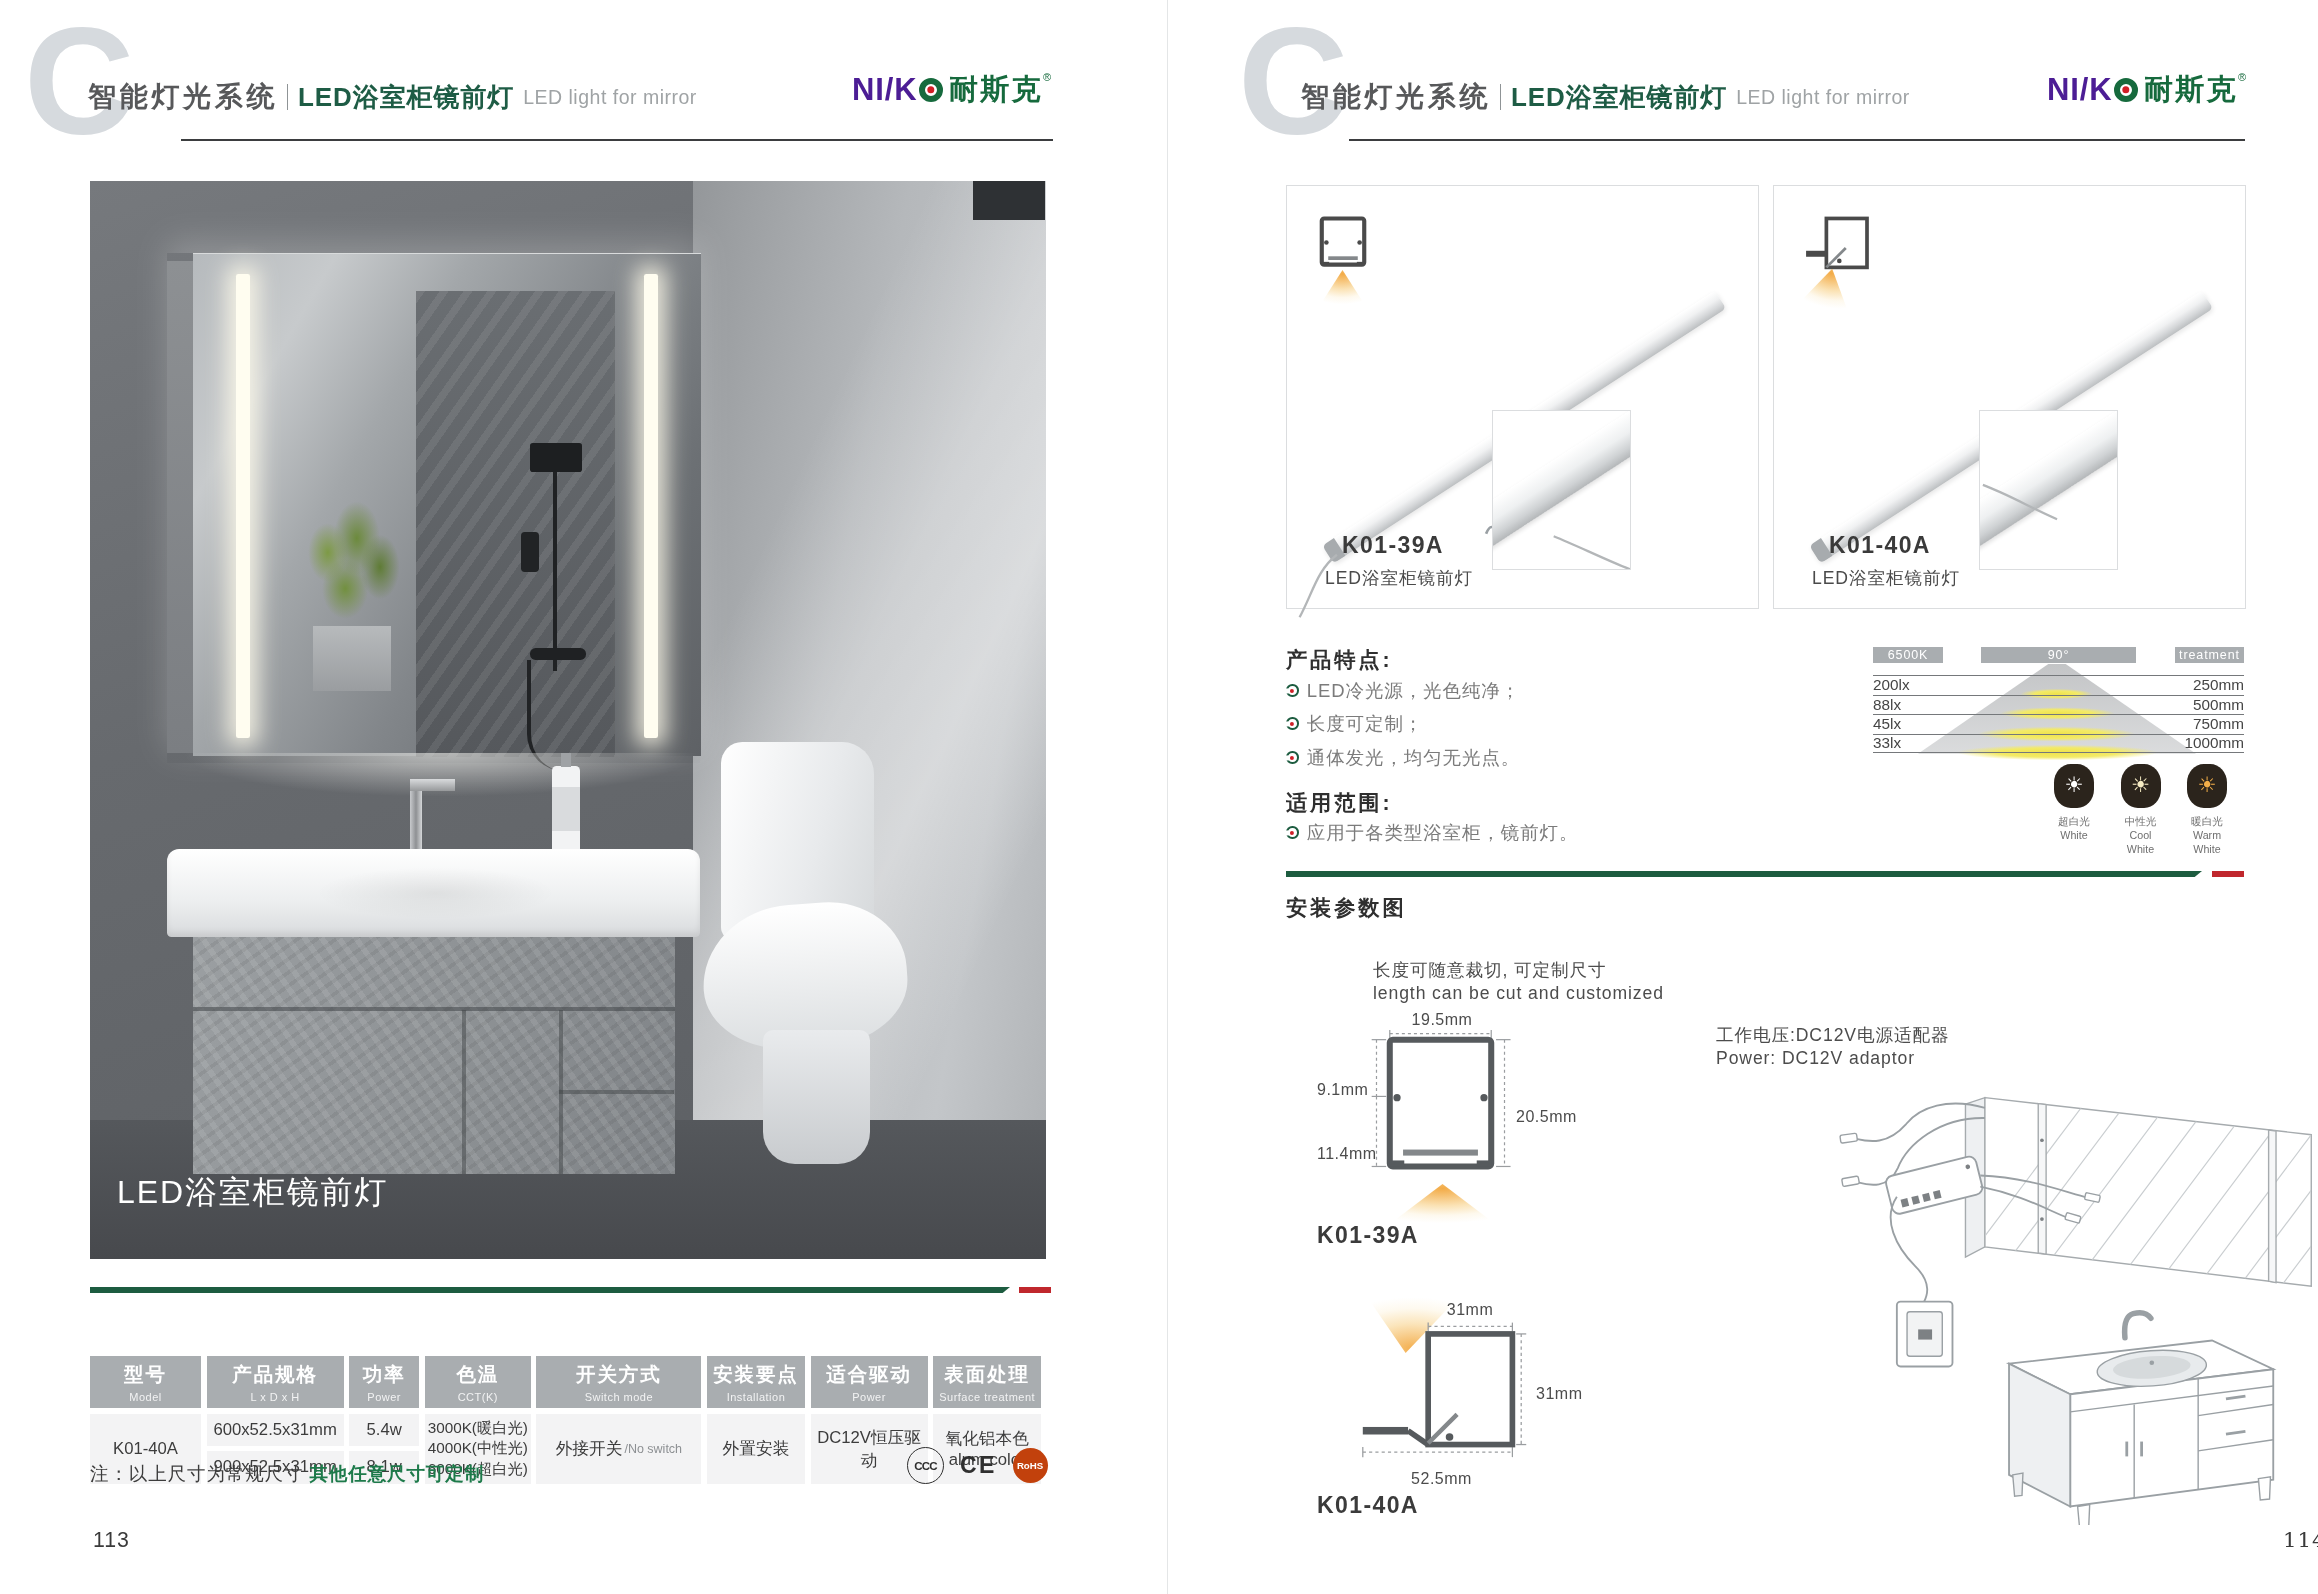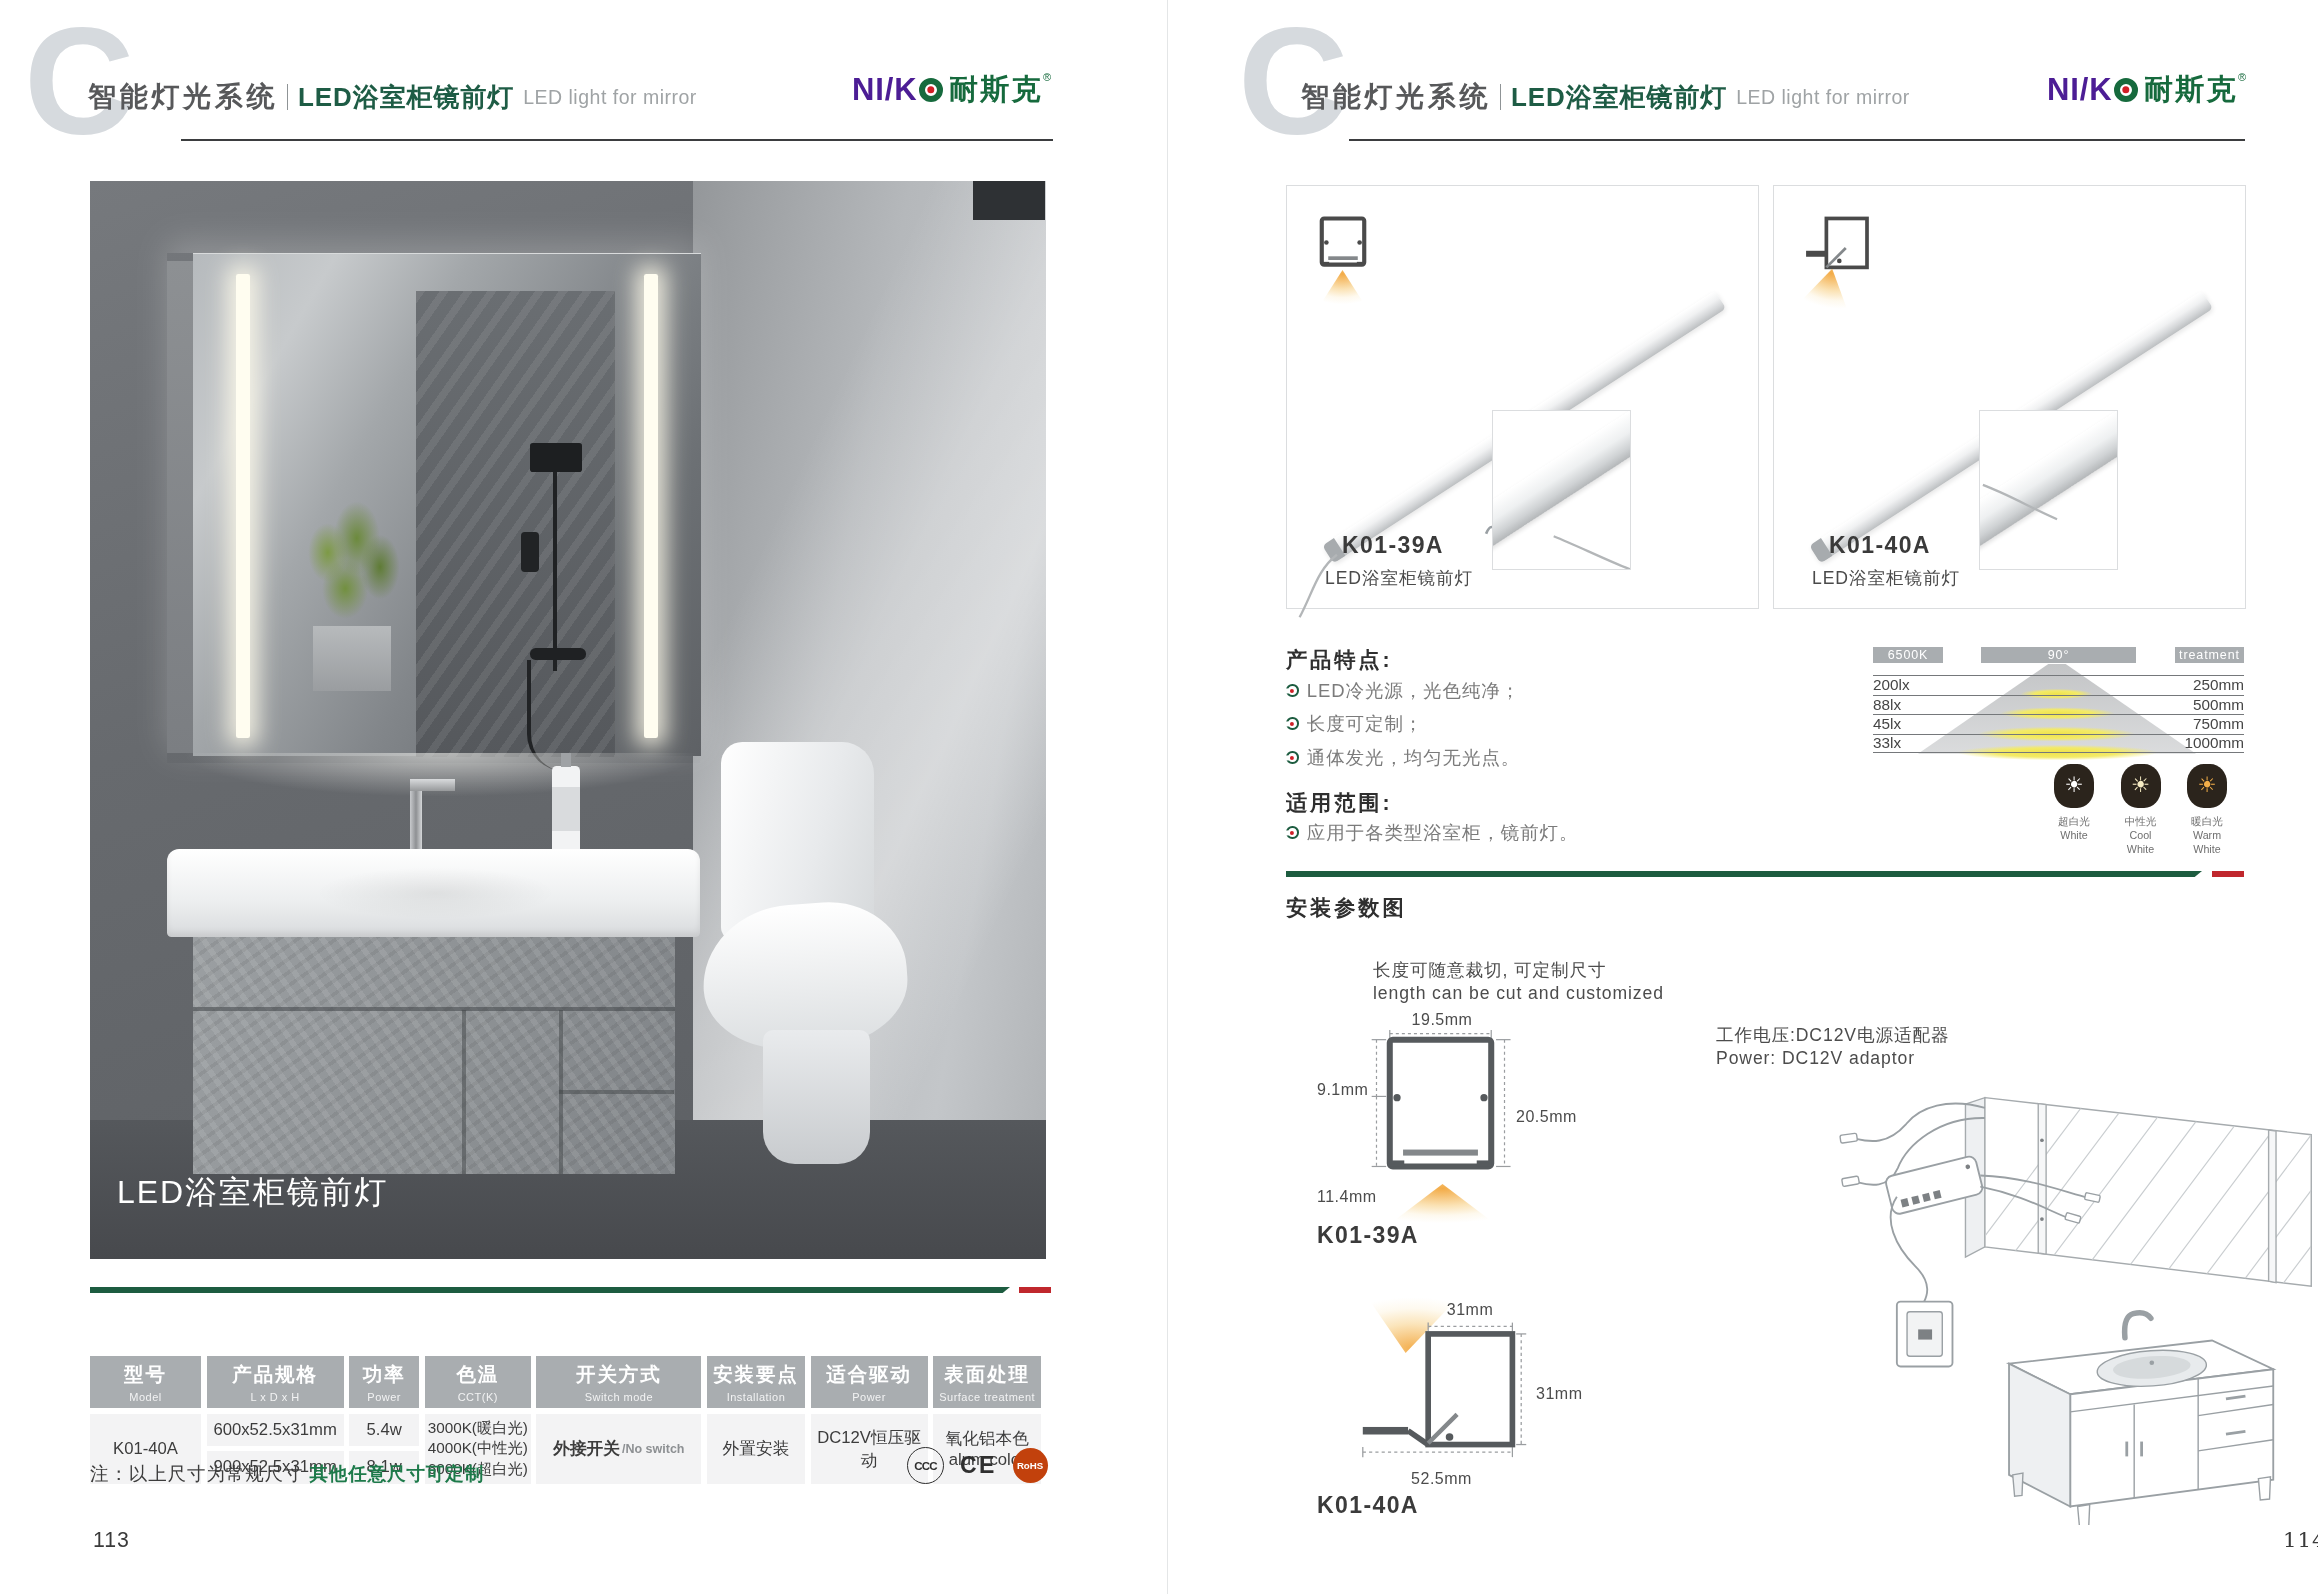--- a/index.html
+++ b/index.html
@@ -233,21 +233,21 @@
       </div>
       <div class="tsplit c3">
         <div class="td" style="width:100%;">5.4w</div>
         <div class="td" style="width:100%;">8.1w</div>
       </div>
       <div class="td c4">
         <span class="cctline">3000K(暖白光)</span>
         <span class="cctline">4000K(中性光)</span>
         <span class="cctline">6000K(超白光)</span>
       </div>
-      <div class="td c5" style="flex-direction:row;gap:2px;font-weight:bold;">
+      <div class="td c5" style="flex-direction:row;gap:2px;">
         <span>外接开关</span>
         <span class="small-en">/No switch</span>
       </div>
       <div class="td c6">外置安装</div>
       <div class="td c7">DC12V恒压驱动</div>
       <div class="td c8">
         <span>氧化铝本色</span>
         <span>alum color</span>
       </div>
     </div>
@@ -448,21 +448,21 @@
       <line x1="212" y1="226" x2="236" y2="226" stroke="#9a9da0" stroke-width="2"></line>
       <rect x="36" y="16" width="168" height="210" rx="5" fill="#ffffff" stroke="#565a5d" stroke-width="10"></rect>
       <circle cx="48" cy="112" r="6" fill="#565a5d"></circle>
       <circle cx="192" cy="112" r="6" fill="#565a5d"></circle>
       <rect x="58" y="198" width="124" height="10" fill="#84888b"></rect>
       <rect x="36" y="216" width="24" height="10" fill="#565a5d"></rect>
       <rect x="180" y="216" width="24" height="10" fill="#565a5d"></rect>
     </svg>
     <div class="pglow-down" style="left:28px; top:173px; width:195px; height:74px;"></div>
     <span class="dim" style="left:0; top:70px;">9.1mm</span>
-    <span class="dim" style="left:0; top:134px;margin-top:43px;">11.4mm</span>
+    <span class="dim" style="left:0; top:134px;">11.4mm</span>
     <span class="dim" style="left:199px; top:97px;">20.5mm</span>
   </div>
   <div class="abs pmodel" style="left:148px; top:1222px;">K01-39A</div>
 
   <div class="abs" style="left:148px; top:1285px; width:297px; height:204px;">
     <div class="pglow-up" style="left:18.5px; top:-34px; width:167px; height:102px;"></div>
     <span class="dim" style="left:116px; top:16px; width:74px; text-align:center;">31mm</span>
     <svg class="abs" style="left:37px; top:36px;" width="176" height="139" viewBox="0 0 280 220">
       <line x1="118" y1="8" x2="252" y2="8" stroke="#9a9da0" stroke-width="2" stroke-dasharray="5 5"></line>
       <line x1="118" y1="2" x2="118" y2="16" stroke="#9a9da0" stroke-width="2"></line>

